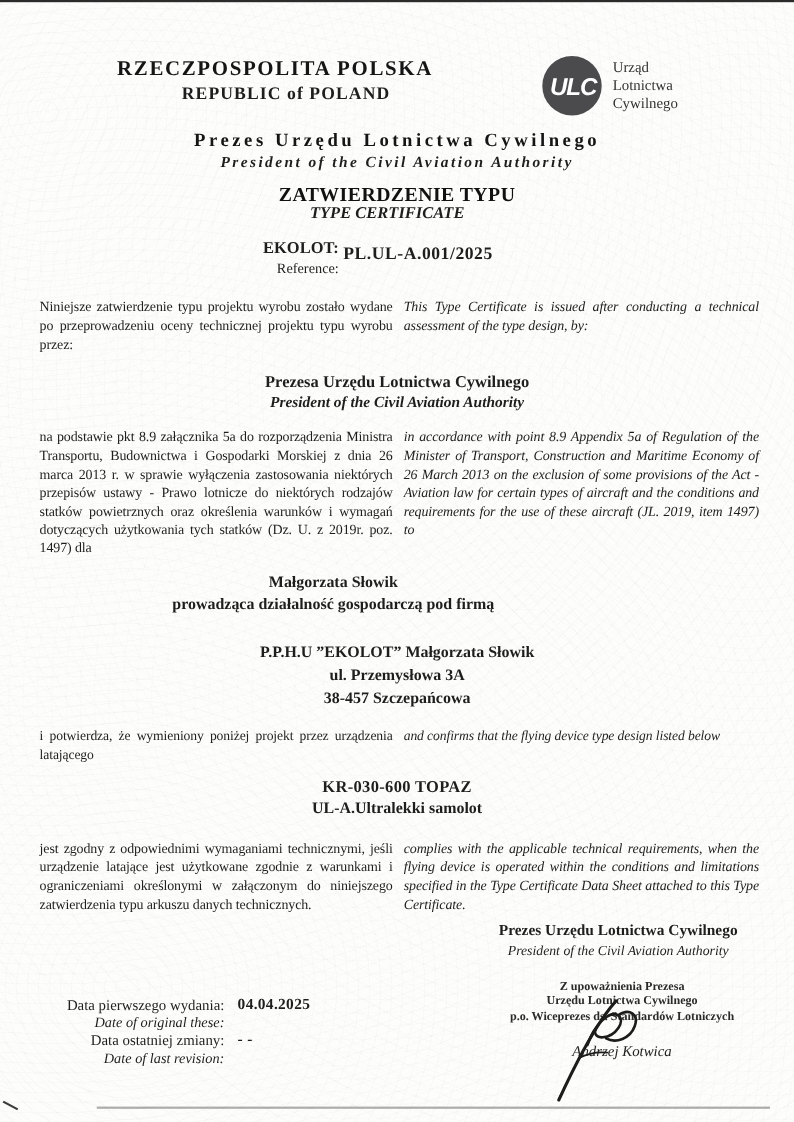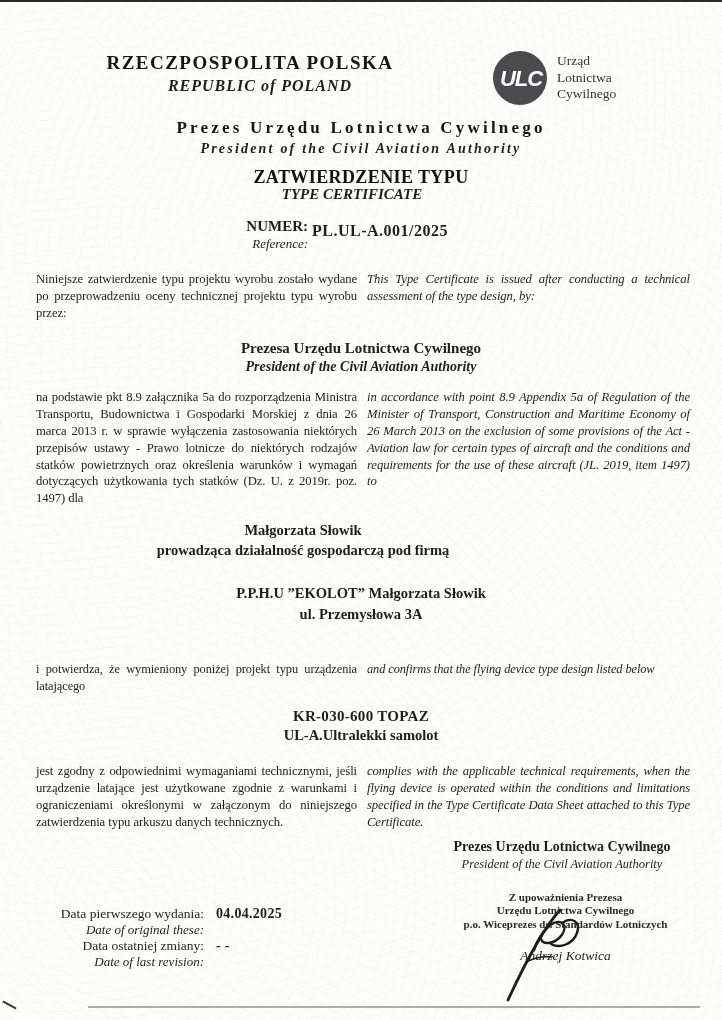--- a/index.html
+++ b/index.html
@@ -17,35 +17,35 @@
   }
   .abs{position:absolute;}
   .center{text-align:center;}
 
   .scan-top{left:0;top:0;width:722px;height:2px;background:#2b2b2b;}
   .scan-bottom{left:88px;top:1006px;width:612px;height:2px;background:rgba(75,75,75,.45);}
   .scan-corner{left:2px;top:1004px;width:15px;height:2px;background:#3a3a3a;transform:rotate(28deg);}
 
   .country-wrap{left:0;top:52px;width:500px;}
   .country-pl{font-size:19px;font-weight:bold;letter-spacing:1.5px;color:#151515;}
-  .country-en{font-size:16px;font-weight:bold;font-style:italic;letter-spacing:1px;margin-top:3px;padding-left:20px;}
+  .country-en{font-size:16px;font-weight:bold;letter-spacing:1px;margin-top:3px;padding-left:20px;}
 
   .logo-wrap{left:492px;top:50px;width:200px;display:flex;align-items:flex-start;}
   .logo-text{margin-left:9px;font-size:13.5px;line-height:1.24;color:#333;padding-top:3px;}
 
   .issuer-pl{left:0;top:118px;width:722px;font-size:17px;font-weight:bold;letter-spacing:3.2px;color:#151515;}
   .issuer-en{left:0;top:141px;width:722px;font-size:14px;font-weight:bold;font-style:italic;letter-spacing:2.2px;}
 
   .doctitle-pl{left:0;top:167px;width:722px;font-size:18px;font-weight:bold;letter-spacing:.4px;color:#111;}
   .doctitle-en{left:0;top:186px;width:704px;font-size:15px;font-weight:bold;font-style:italic;}
 
   .number-row{left:238px;top:218px;display:flex;align-items:flex-start;}
   .num-labels{width:70px;text-align:right;}
   .num-label{font-size:15px;font-weight:bold;}
-  .num-ref{font-size:13px;font-style:italic;margin-top:1px;text-align:right;}
+  .num-ref{font-size:13px;margin-top:1px;text-align:right;}
   .num-value{font-size:16px;font-weight:bold;letter-spacing:.5px;margin-left:4px;padding-top:4px;}
 
   .cols{left:36px;width:654px;display:flex;justify-content:space-between;}
   .col-pl{width:321px;font-size:12.7px;line-height:1.33;text-align:justify;letter-spacing:-0.1px;}
   .col-en{width:323px;font-size:12.7px;line-height:1.33;text-align:justify;font-style:italic;letter-spacing:-0.1px;}
   .row1{top:271px;}
   .row2{top:389px;}
   .row3{top:661px;}
   .row3 .col-pl, .row3 .col-en{font-size:12.4px;}
   .row4{top:763px;}
@@ -106,21 +106,21 @@
   </div>
 
   <div class="abs issuer-pl center">Prezes Urzędu Lotnictwa Cywilnego</div>
   <div class="abs issuer-en center">President of the Civil Aviation Authority</div>
 
   <div class="abs doctitle-pl center">ZATWIERDZENIE TYPU</div>
   <div class="abs doctitle-en center">TYPE CERTIFICATE</div>
 
   <div class="abs number-row">
     <div class="num-labels">
-      <div class="num-label">NUMER:</div>
+      <div class="num-label">EKOLOT:</div>
       <div class="num-ref">Reference:</div>
     </div>
     <div class="num-value">PL.UL-A.001/2025</div>
   </div>
 
   <div class="abs cols row1">
     <div class="col-pl">Niniejsze zatwierdzenie typu projektu wyrobu zostało wydane po przeprowadzeniu oceny technicznej projektu typu wyrobu przez:</div>
     <div class="col-en">This Type Certificate is issued after conducting a technical assessment of the type design, by:</div>
   </div>
 
@@ -135,24 +135,25 @@
   </div>
 
   <div class="abs holder center">
     <div class="l1">Małgorzata Słowik</div>
     <div class="l2">prowadząca działalność gospodarczą pod firmą</div>
   </div>
 
   <div class="abs company center">
     <div>P.P.H.U ”EKOLOT” Małgorzata Słowik</div>
     <div>ul. Przemysłowa 3A</div>
+    <div>38-457 Szczepańcowa</div>
   </div>
 
   <div class="abs cols row3">
-    <div class="col-pl">i potwierdza, że wymieniony poniżej projekt typu urządzenia latającego</div>
+    <div class="col-pl">i potwierdza, że wymieniony poniżej projekt przez urządzenia latającego</div>
     <div class="col-en">and confirms that the flying device type design listed below</div>
   </div>
 
   <div class="abs typeblock center">
     <div class="l1">KR-030-600 TOPAZ</div>
     <div class="l2">UL-A.Ultralekki samolot</div>
   </div>
 
   <div class="abs cols row4">
     <div class="col-pl">jest zgodny z odpowiednimi wymaganiami technicznymi, jeśli urządzenie latające jest użytkowane zgodnie z warunkami i ograniczeniami określonymi w załączonym do niniejszego zatwierdzenia typu arkuszu danych technicznych.</div>

